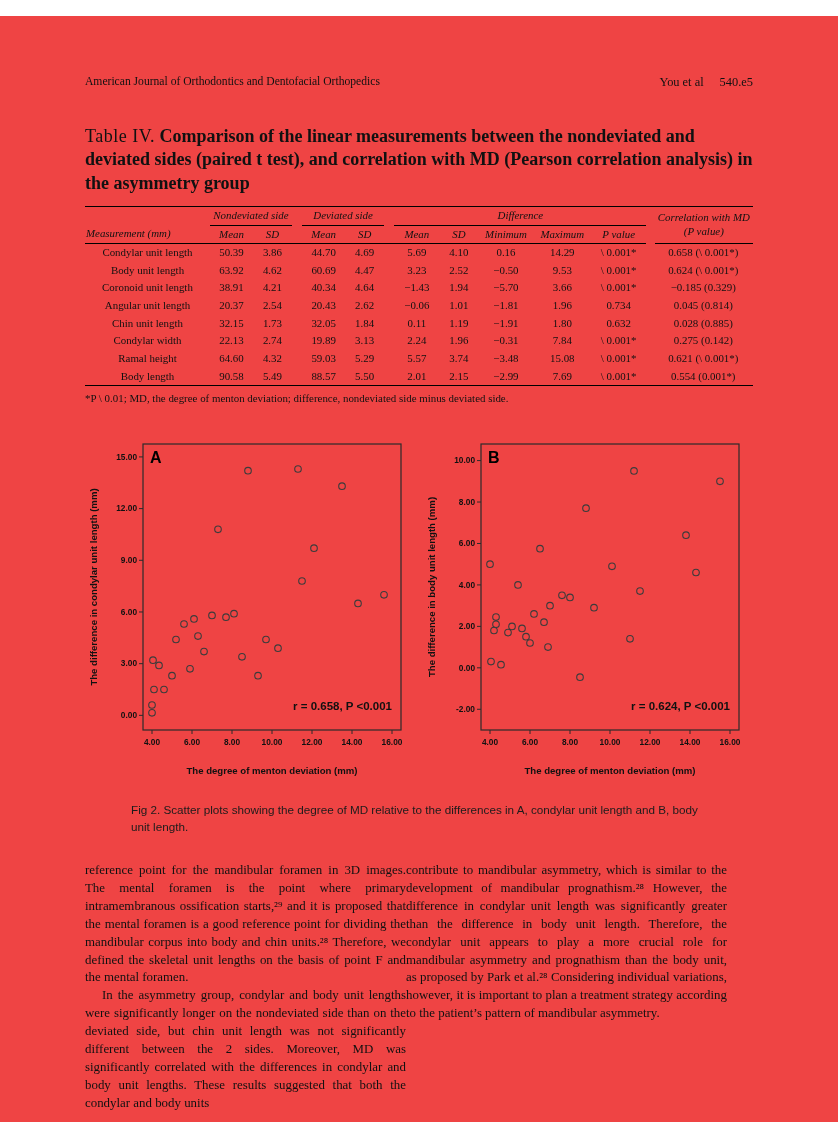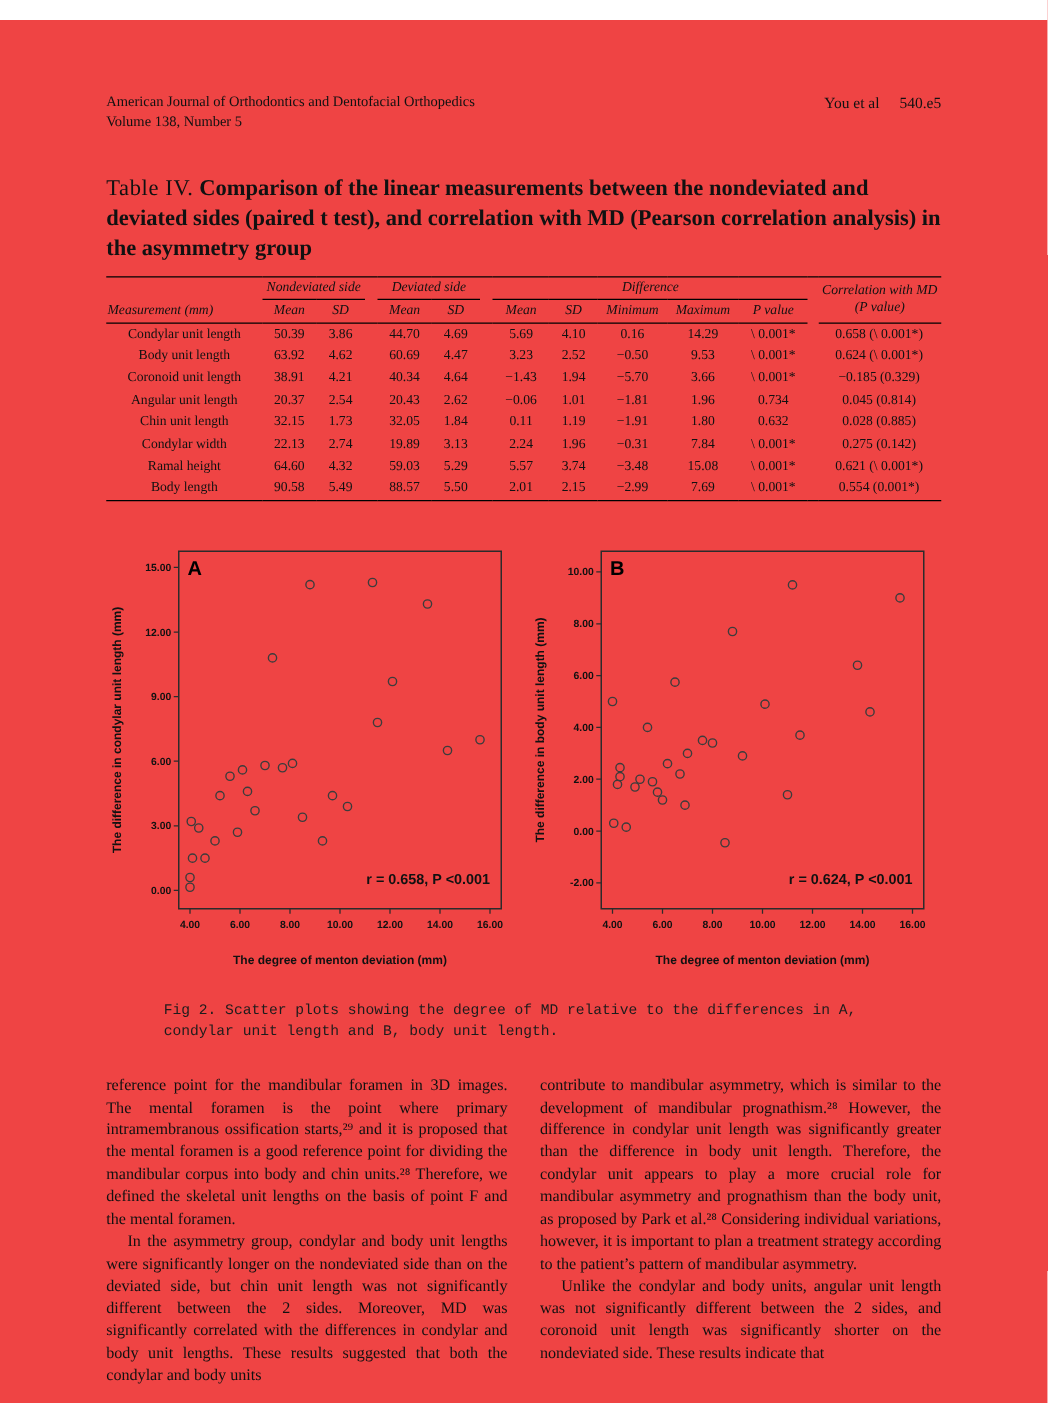--- a/index.html
+++ b/index.html
@@ -28,35 +28,34 @@
     vertical-align:middle; line-height:1.25; }
   tbody td{ text-align:center; }
   tbody td.meas{ text-align:center; }
   tbody td.corr-cell{ text-align:center; padding-right:2px; }
   tbody tr:last-child td{ border-bottom:1.3px solid #000; }
   .footnote{ font-size:10.9px; margin-top:6px; }
   
   .fig-block{ margin-top:28px; }
   .plots{ display:flex; justify-content:center; gap:8px; }
   figcaption{ margin:14px 0 0 46px; width:585px; color:#1c1c1c;
-    font-family:Liberation Mono, monospace; font-size:11.7px; line-height:1.45; }
+    font-family:Liberation Sans, sans-serif; font-size:11.7px; line-height:1.45; }
   
-  .body-text{ display:flex; gap:26px; margin-top:26px; }
+  .body-text{ display:flex; margin-top:26px; }
   .col{ width:321px; font-size:12.9px; line-height:1.385; text-align:justify; }
   .col p.indent{ text-indent:17px; }
 </style>
 </head>
 <body>
 
 <div class="page">
 
   <header class="pg-header">
     <div class="hdr-left">
       <div>American Journal of Orthodontics and Dentofacial Orthopedics</div>
-      <div>Volume 138, Number 5</div>
     </div>
     <div class="hdr-right">
       <span>You et al</span>
       <span>540.e5</span>
     </div>
   </header>
 
   <section class="table-section">
     <p class="tbl-caption">
       <span class="tbl-label">Table IV.</span>
@@ -229,20 +228,21 @@
             <td class="num">2.01</td>
             <td class="num">2.15</td>
             <td class="num">−2.99</td>
             <td class="num">7.69</td>
             <td class="num">\ 0.001*</td>
             <td></td>
             <td class="corr-cell">0.554 (0.001*)</td>
           </tr>
         </tbody>
     </table>
+    <p class="footnote">*P \ 0.01; MD, the degree of menton deviation; difference, nondeviated side minus deviated side.</p>
   </section>
 
   <figure class="fig-block">
     <div class="plots">
       <div class="plot"><svg width="330" height="352" font-family="&quot;Liberation Sans&quot;, sans-serif">
             <rect x="58" y="12" width="258" height="286" fill="none" stroke="#2b2b2b" stroke-width="1.2"></rect>
             <line x1="67" y1="298" x2="67" y2="302" stroke="#2b2b2b" stroke-width="1"></line>
             <text x="67" y="313" text-anchor="middle" font-size="8.3" font-weight="bold" fill="#111">4.00</text>
             <line x1="107" y1="298" x2="107" y2="302" stroke="#2b2b2b" stroke-width="1"></line>
             <text x="107" y="313" text-anchor="middle" font-size="8.3" font-weight="bold" fill="#111">6.00</text>
@@ -369,17 +369,16 @@
     <figcaption>Fig 2. Scatter plots showing the degree of MD relative to the differences in A, condylar unit length and B, body unit length.</figcaption>
   </figure>
 
   <section class="body-text">
     <div class="col" id="col-left">
         <p>reference point for the mandibular foramen in 3D images. The mental foramen is the point where primary intramembranous ossification starts,²⁹ and it is proposed that the mental foramen is a good reference point for dividing the mandibular corpus into body and chin units.²⁸ Therefore, we defined the skeletal unit lengths on the basis of point F and the mental foramen.</p>
         <p class="indent">In the asymmetry group, condylar and body unit lengths were significantly longer on the nondeviated side than on the deviated side, but chin unit length was not significantly different between the 2 sides. Moreover, MD was significantly correlated with the differences in condylar and body unit lengths. These results suggested that both the condylar and body units</p>
       </div>
     <div class="col" id="col-right">
         <p>contribute to mandibular asymmetry, which is similar to the development of mandibular prognathism.²⁸ However, the difference in condylar unit length was significantly greater than the difference in body unit length. Therefore, the condylar unit appears to play a more crucial role for mandibular asymmetry and prognathism than the body unit, as proposed by Park et al.²⁸ Considering individual variations, however, it is important to plan a treatment strategy according to the patient’s pattern of mandibular asymmetry.</p>
-        <p class="indent">Unlike the condylar and body units, angular unit length was not significantly different between the 2 sides, and coronoid unit length was significantly shorter on the nondeviated side. These results indicate that</p>
       </div>
   </section>
 
 </div>
 
 </body></html>

